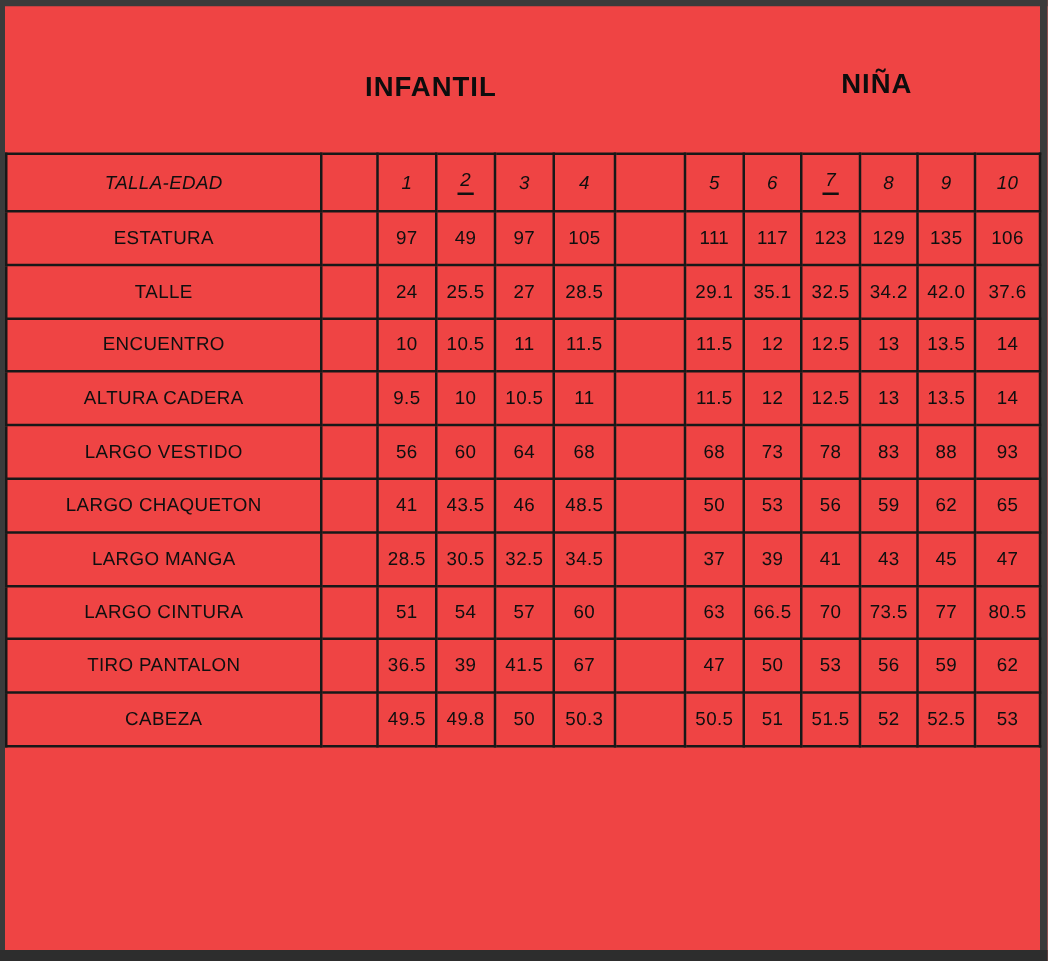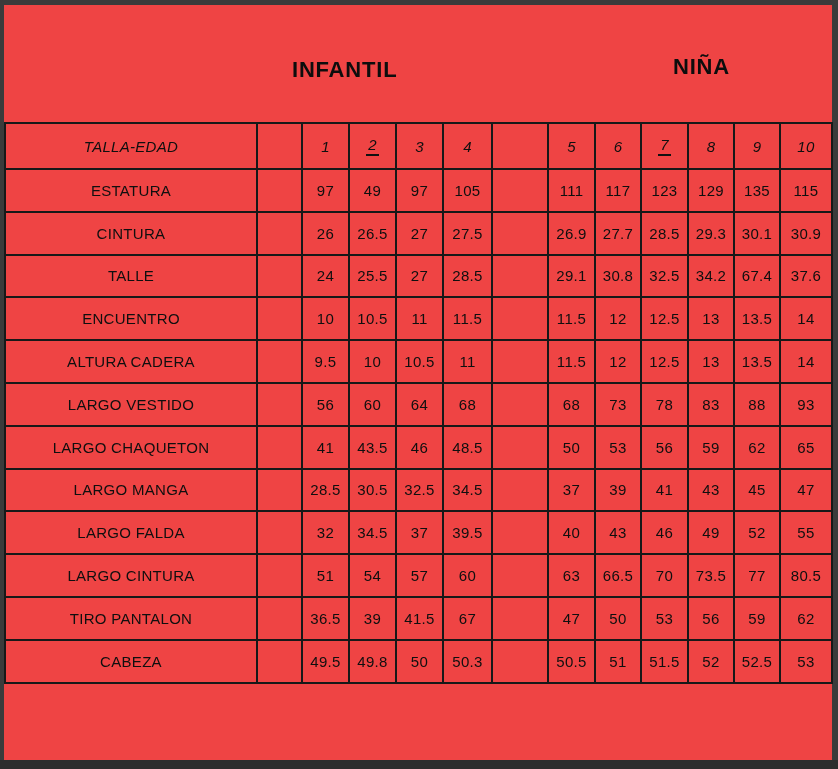--- a/index.html
+++ b/index.html
@@ -130,50 +130,35 @@
           <td class="value-cell">97</td>
           <td class="value-cell">49</td>
           <td class="value-cell">97</td>
           <td class="value-cell">105</td>
           <td class="spacer"></td>
           <td class="value-cell">111</td>
           <td class="value-cell">117</td>
           <td class="value-cell thickleft">123</td>
           <td class="value-cell">129</td>
           <td class="value-cell">135</td>
-          <td class="value-cell">115</td>
-        </tr>
-        <tr>
-          <td class="label-cell">CINTURA</td>
-          <td class="spacer"></td>
-          <td class="value-cell">26</td>
-          <td class="value-cell">26.5</td>
-          <td class="value-cell">27</td>
-          <td class="value-cell">27.5</td>
-          <td class="spacer"></td>
-          <td class="value-cell">26.9</td>
-          <td class="value-cell">27.7</td>
-          <td class="value-cell thickleft">28.5</td>
-          <td class="value-cell">29.3</td>
-          <td class="value-cell">30.1</td>
-          <td class="value-cell">30.9</td>
+          <td class="value-cell">106</td>
         </tr>
         <tr>
           <td class="label-cell">TALLE</td>
           <td class="spacer"></td>
           <td class="value-cell">24</td>
           <td class="value-cell">25.5</td>
           <td class="value-cell">27</td>
           <td class="value-cell">28.5</td>
           <td class="spacer"></td>
           <td class="value-cell">29.1</td>
-          <td class="value-cell">30.8</td>
+          <td class="value-cell">35.1</td>
           <td class="value-cell thickleft">32.5</td>
           <td class="value-cell">34.2</td>
-          <td class="value-cell">67.4</td>
+          <td class="value-cell">42.0</td>
           <td class="value-cell">37.6</td>
         </tr>
         <tr>
           <td class="label-cell">ENCUENTRO</td>
           <td class="spacer"></td>
           <td class="value-cell">10</td>
           <td class="value-cell">10.5</td>
           <td class="value-cell">11</td>
           <td class="value-cell">11.5</td>
           <td class="spacer"></td>
@@ -238,35 +223,20 @@
           <td class="value-cell">34.5</td>
           <td class="spacer"></td>
           <td class="value-cell">37</td>
           <td class="value-cell">39</td>
           <td class="value-cell thickleft">41</td>
           <td class="value-cell">43</td>
           <td class="value-cell">45</td>
           <td class="value-cell">47</td>
         </tr>
         <tr>
-          <td class="label-cell">LARGO FALDA</td>
-          <td class="spacer"></td>
-          <td class="value-cell">32</td>
-          <td class="value-cell">34.5</td>
-          <td class="value-cell">37</td>
-          <td class="value-cell">39.5</td>
-          <td class="spacer"></td>
-          <td class="value-cell">40</td>
-          <td class="value-cell">43</td>
-          <td class="value-cell thickleft">46</td>
-          <td class="value-cell">49</td>
-          <td class="value-cell">52</td>
-          <td class="value-cell">55</td>
-        </tr>
-        <tr>
           <td class="label-cell">LARGO CINTURA</td>
           <td class="spacer"></td>
           <td class="value-cell">51</td>
           <td class="value-cell">54</td>
           <td class="value-cell">57</td>
           <td class="value-cell">60</td>
           <td class="spacer"></td>
           <td class="value-cell">63</td>
           <td class="value-cell">66.5</td>
           <td class="value-cell thickleft">70</td>

